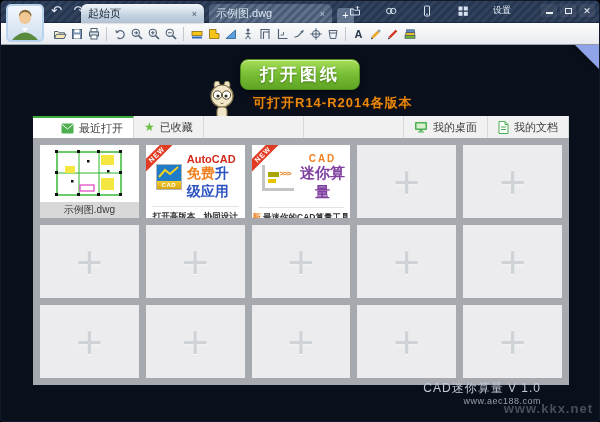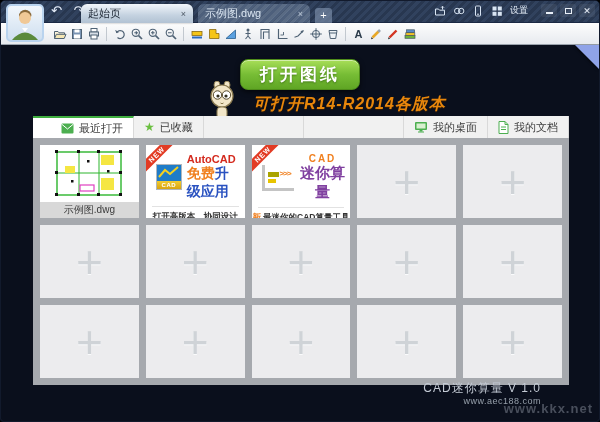--- a/index.html
+++ b/index.html
@@ -13,31 +13,31 @@
   .titlebar { position:relative; height:22px;
     background:repeating-linear-gradient(135deg,#31425e 0 3px,#283750 3px 6px);
     border-bottom:1px solid #1b2944; }
   .avatar { position:absolute; left:5px; top:3px; width:38px; height:38px; z-index:9;
     border:2px solid #b9d3ee; border-radius:5px;
     background:linear-gradient(#f2f7fc,#cfdff0); overflow:hidden; cursor:pointer; }
   .avatar svg { display:block; margin:1px auto 0; }
   .nav-arrows { position:absolute; left:50px; top:2px; color:#e6eefa; font-size:13px; letter-spacing:4px; }
   .nav-arrows span { cursor:pointer; }
   .tabs { position:absolute; left:80px; top:0; height:22px; display:flex; align-items:flex-end; }
-  .tab { display:flex; align-items:center; justify-content:space-between; width:112px; height:19px;
+  .tab { display:flex; align-items:center; justify-content:space-between; width:123px; height:19px;
     margin-right:5px; padding:0 7px; border-radius:6px 6px 0 0; font-size:11px; cursor:pointer;gap:8px; }
   .tab.active { background:linear-gradient(#f2f6fb,#c4d2e0 60%,#b2c2d3); color:#1c2633;
     box-shadow:0 0 2px rgba(0,0,0,.4); }
   .tab.inactive { background:repeating-linear-gradient(135deg,rgba(150,170,195,.45) 0 3px,rgba(120,140,168,.4) 3px 6px);
     color:#dbe6f2; }
   .tab .x { font-size:9px; opacity:.75; padding-left:4px; }
   .newtab { width:17px; height:15px; margin-bottom:0; border-radius:3px 3px 0 0;
     background:rgba(140,160,188,.55); color:#fff; font-size:11px; line-height:14px;
     text-align:center; cursor:pointer; }
-  .tb-right { position:absolute; right:4px; top:3px; display:flex; align-items:center; gap:7px; }
+  .tb-right { position:absolute; right:4px; top:3px; display:flex; align-items:center; gap:24px; }
   .tb-right .ticon { display:inline-flex; cursor:pointer; }
   .settings-label { color:#dfe8f3; font-size:9px; cursor:pointer; }
   .winbtns { display:flex; gap:3px; margin-left:6px; }
   .wbtn { width:16px; height:13px; display:flex; align-items:center; justify-content:center;
     color:#e9eff7; font-size:9px; cursor:pointer; border-radius:2px; background:rgba(255,255,255,.07); }
   .wbtn .minbar { width:7px; height:2px; background:#e9eff7; margin-top:5px; }
   .wbtn .maxbox { width:7px; height:6px; border:1.5px solid #e9eff7; }
 
   
   .toolbar { height:22px; background:linear-gradient(#fdfdfd,#e7eaef);
@@ -55,22 +55,22 @@
 
   .open-btn { position:absolute; left:50%; transform:translateX(-50%); top:14px;
     width:120px; height:31px; border-radius:8px; border:1px solid #4e8c1a;
     background:linear-gradient(#a8de58,#77bd35 50%,#5fa524);
     color:#fff; font-size:17px; font-weight:bold; letter-spacing:3px;
     font-family:"Liberation Sans","DejaVu Sans",sans-serif;
     text-shadow:0 1px 2px rgba(30,70,0,.55);
     box-shadow:inset 0 1px 0 rgba(255,255,255,.5), 0 2px 5px rgba(0,0,0,.6); cursor:pointer; }
 
   .mascot { position:absolute; left:204px; top:36px; }
-  .tagline { position:absolute; left:252px; top:49px; color:#e8870c; font-size:16px;
-    font-weight:bold; font-style:italic; letter-spacing:1px; text-shadow:0 1px 1px rgba(60,30,0,.8); }
+  .tagline { position:absolute; left:252px; top:49px; color:#e8870c; font-size:13px;
+    font-weight:bold; letter-spacing:1px; text-shadow:0 1px 1px rgba(60,30,0,.8); }
 
   
   .panel { position:absolute; left:32px; top:71px; width:536px; }
   .panel-header { display:flex; height:22px; background:#f1f1f1; font-size:11px; color:#3c3c3c; }
   .ph-cell { display:flex; align-items:center; gap:5px; padding:0 10px; border-right:1px solid #d9d9d9;
     cursor:pointer; white-space:nowrap; }
   .ph-cell.active { background:#fff; border-top:2px solid #3fae3f;padding-left:28px; }
   .ph-spacer { flex:1; border-right:1px solid #d9d9d9; }
   .ph-cell.vip { color:#f07818; font-weight:bold; }
   .star-glyph { color:#6abf3f; font-size:12px; line-height:1; }

